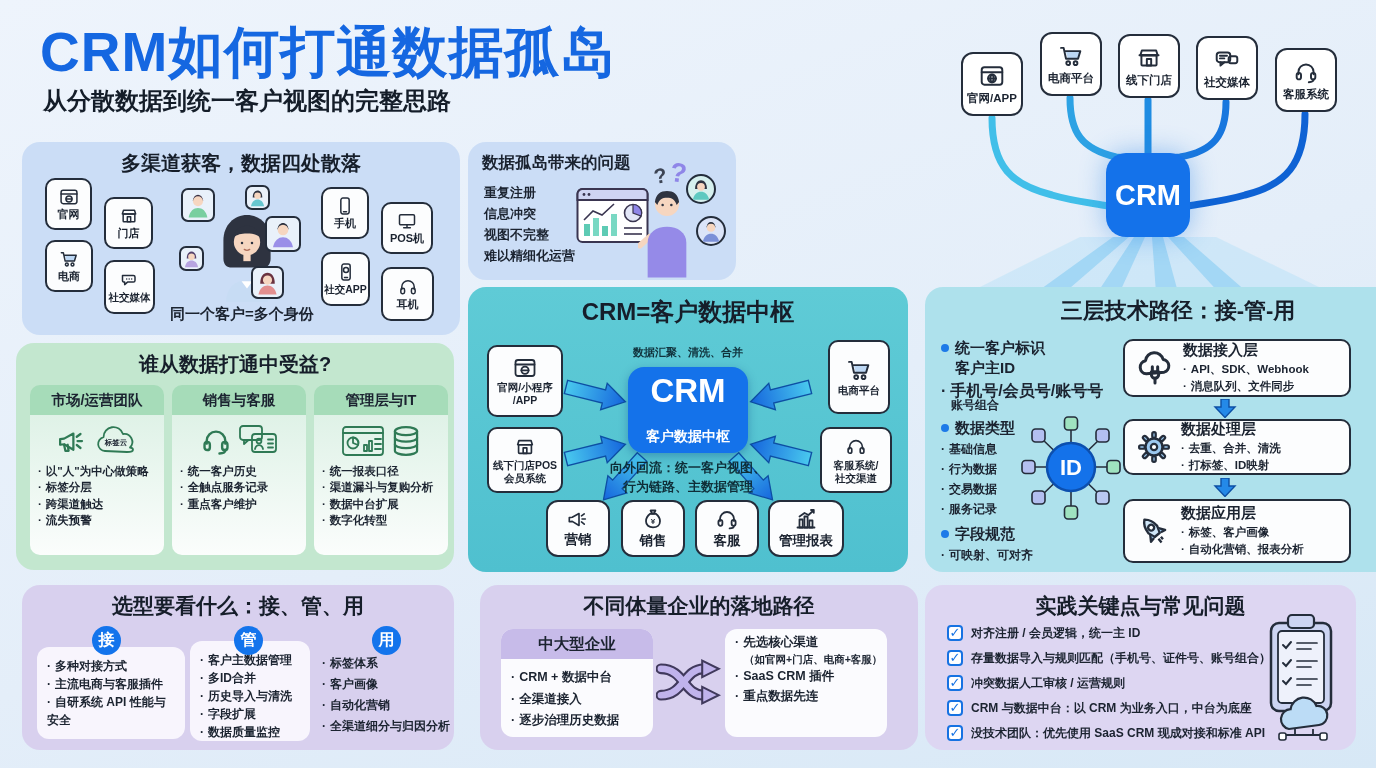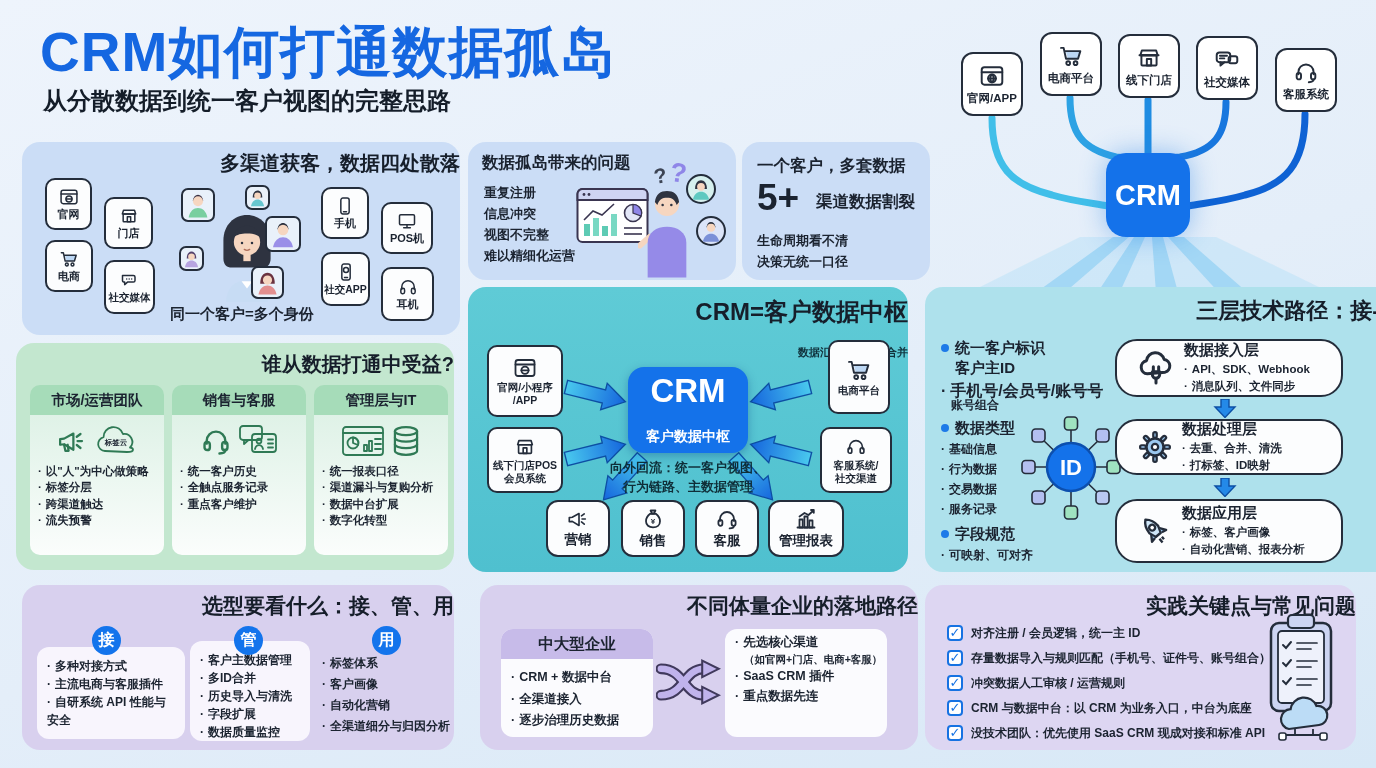--- a/index.html
+++ b/index.html
@@ -2,21 +2,21 @@
 <html><head>
 <meta charset="utf-8">
 <style>
   *{margin:0;padding:0;box-sizing:border-box}
   html,body{background:#dfeaf6}
   body{font-family:"Liberation Sans","DejaVu Sans",sans-serif;color:#1b2330}
   #stage{position:relative;width:1376px;height:768px;overflow:hidden;
          background:linear-gradient(160deg,#eef4fc 0%,#e4eef9 55%,#d7e8f6 100%)}
   .abs{position:absolute}
   .panel{position:absolute;border-radius:18px}
-  .ptitle{position:absolute;left:0;right:0;text-align:right;font-weight:800;color:#161e2a}
+  .ptitle{position:absolute;left:0;right:0;text-align:center;font-weight:800;color:#161e2a}
   .wbox{position:absolute;background:#fcfdfe;border:2px solid #242d3b;border-radius:10px;
         display:flex;flex-direction:column;align-items:center;justify-content:center;
         gap:1px;font-weight:700;text-align:center;line-height:1.15}
   .chanbox{position:absolute;width:62px;height:64px;background:#fff;border:2.5px solid #242d3b;
         border-radius:12px;display:flex;flex-direction:column;align-items:center;justify-content:center;
         gap:2px;font-weight:800;font-size:11.5px;z-index:2}
   .ic{stroke:#242d3b;stroke-width:1.8;fill:none;stroke-linecap:round;stroke-linejoin:round}
   .icg{stroke:#2f7a55;stroke-width:1.8;fill:none;stroke-linecap:round;stroke-linejoin:round}
   .dotli{font-weight:700;text-align:left}
   .dotli::before{content:"·";margin-right:4px;font-weight:900}
@@ -33,22 +33,22 @@
   .bcol-ic{height:44px;display:flex;align-items:center;justify-content:center;gap:6px}
   .bcol-b .dotli{font-size:11.5px;line-height:1.42}
   .gbadge{position:absolute;width:29px;height:29px;border-radius:50%;background:#1374ec;color:#fff;
           display:flex;align-items:center;justify-content:center;font-size:16px;font-weight:800;z-index:2}
   .gcard{position:absolute;background:#f8f5fd;border-radius:12px;padding:10px 10px 6px}
   .gcard .dotli,.gcol .dotli{font-size:12px;line-height:1.5}
   .hcard{position:absolute;background:#fbfbfe;border-radius:12px;overflow:hidden}
   .hcard-h{height:30px;line-height:30px;background:#c7bbe9;text-align:center;font-weight:800;font-size:15.5px}
   .hcard-b{padding:8px 10px}
   .hcard-b .dotli{font-size:12.5px;line-height:1.72}
-  .layerbox{position:absolute;left:4px;width:228px;background:#fcfdfe;border:2px solid #242d3b;border-radius:22px;
-            display:flex;align-items:center;gap:8px;padding:6px 19px}
+  .layerbox{position:absolute;left:12px;width:228px;background:#fcfdfe;border:2px solid #242d3b;border-radius:10px;
+            display:flex;align-items:center;gap:8px;padding:6px 10px}
   .layerbox .t{font-weight:800;font-size:15px;margin-bottom:1px}
   .layerbox .dotli{font-size:11.5px;line-height:1.45}
   .outbox{position:absolute;top:213px;height:57px;background:#fcfdfe;border:2px solid #242d3b;border-radius:12px;
           display:flex;flex-direction:column;align-items:center;justify-content:center;gap:1px;
           font-weight:800;font-size:13.5px}
   .prow{display:flex;align-items:flex-start;gap:8px;margin-bottom:9px}
   .prow span.t{font-size:12px;font-weight:700;white-space:nowrap;line-height:16px}
 </style>
 </head>
 <body>
@@ -289,27 +289,20 @@
     </div>
     <div class="abs" style="left:228px;top:74px;width:30px;height:30px;border-radius:50%;border:2px solid #242d3b;background:#dbe4f8;overflow:hidden">
       <svg width="26" height="26" viewBox="0 0 24 24">
           <path d="M7.8 8.5c.5-3.2 2.1-4.8 4.2-4.8s3.7 1.6 4.2 4.8" fill="#2e3340"></path>
           <circle cx="12" cy="9" r="3.8" fill="#f6d6c0"></circle>
           <path d="M4.5 22c1-5 4-7.4 7.5-7.4s6.5 2.4 7.5 7.4z" fill="#7b90d8"></path>
         </svg>
     </div>
   </div>
 
-  <div class="panel" style="left:742px;top:142px;width:188px;height:138px;background:#cbddf6">
-    <div class="abs" style="left:15px;top:13px;font-size:16.5px;font-weight:800">一个客户，多套数据</div>
-    <div class="abs" style="left:15px;top:35px;font-size:37px;font-weight:900">5+</div>
-    <div class="abs" style="left:74px;top:49px;font-size:16.5px;font-weight:800">渠道数据割裂</div>
-    <div class="abs" style="left:15px;top:90px;font-size:13px;font-weight:700">生命周期看不清</div>
-    <div class="abs" style="left:15px;top:111px;font-size:13px;font-weight:700">决策无统一口径</div>
-  </div>
 
   <div class="panel" style="left:16px;top:343px;width:438px;height:227px;background:#c3e7cf">
     <div class="ptitle" style="top:8px;font-size:20px">谁从数据打通中受益?</div>
 
     <div class="bcol" style="left:14px">
       <div class="bcol-h">市场/运营团队</div>
       <div class="bcol-b">
         <div class="bcol-ic">
           <svg width="34" height="30" viewBox="0 0 26 24">
             <path class="icg" d="M3.5 10.5v4.5l3.2-.4 7.4 4.4V6l-7.4 4.1z" fill="#cdeedd"></path>

